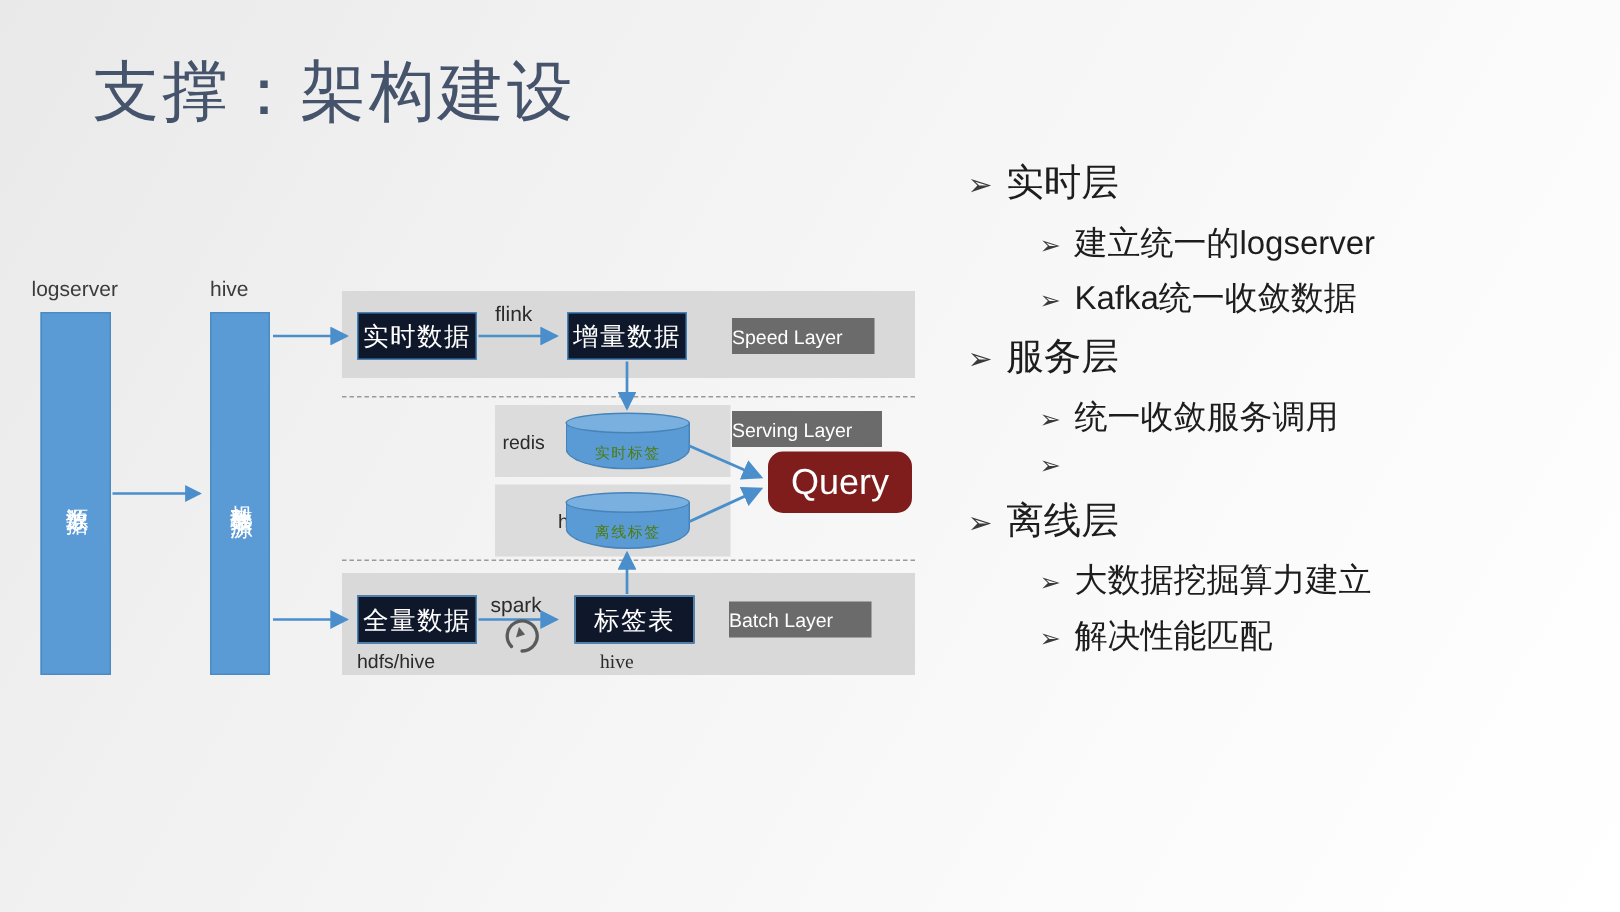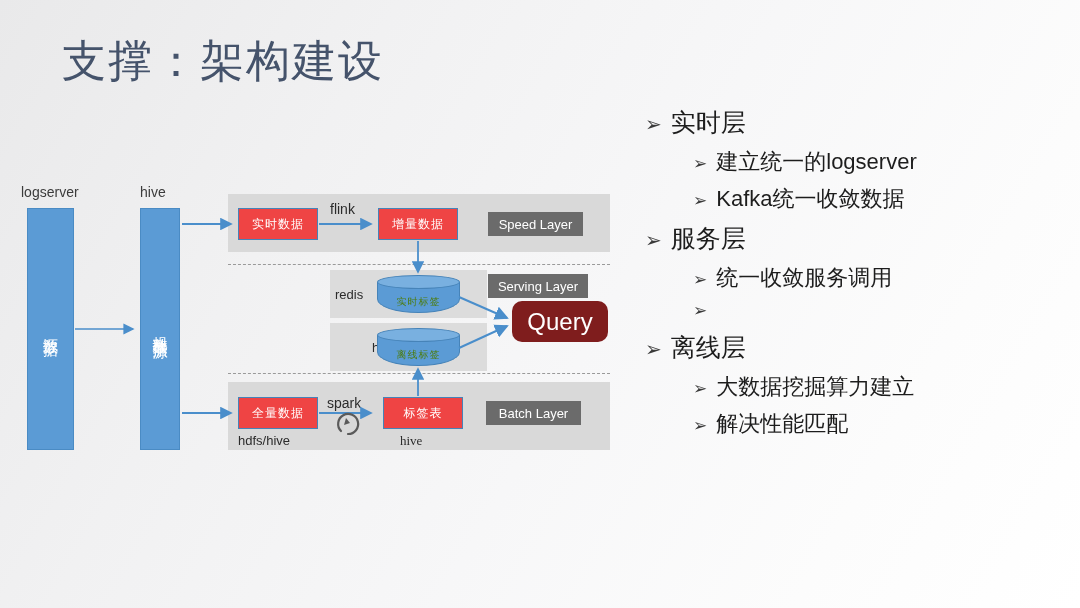--- a/index.html
+++ b/index.html
@@ -76,25 +76,25 @@
     box-sizing: border-box;
   }
   .dashed-sep {
     position: absolute;
     border-top: 1px dashed #9a9a9a;
     height: 0;
   }
 
   .node-box {
     position: absolute;
-    background: #ef4444;
+    background: #0f172a;
     border: 1px solid #4683b8;
     box-sizing: border-box;
     color: #ffffff;
-    font-size: 12px;
+    font-size: 17px;
     letter-spacing: 1px;
     display: flex;
     align-items: center;
     justify-content: center;
     white-space: nowrap;
   }
   .node-round {
     position: absolute;
     background: #7f1d1d;
     border-radius: 10px;
@@ -150,21 +150,20 @@
     white-space: nowrap;
   }
 
   .badge {
     position: absolute;
     background: #6b6b6b;
     color: #ffffff;
     font-size: 13px;
     display: flex;
     align-items: center;
-    justify-content: center;
     white-space: nowrap;
   }
   .edge-label {
     position: absolute;
     font-size: 14px;
     color: #2b2b2b;
     white-space: nowrap;
   }
   .sub-label {
     position: absolute;

